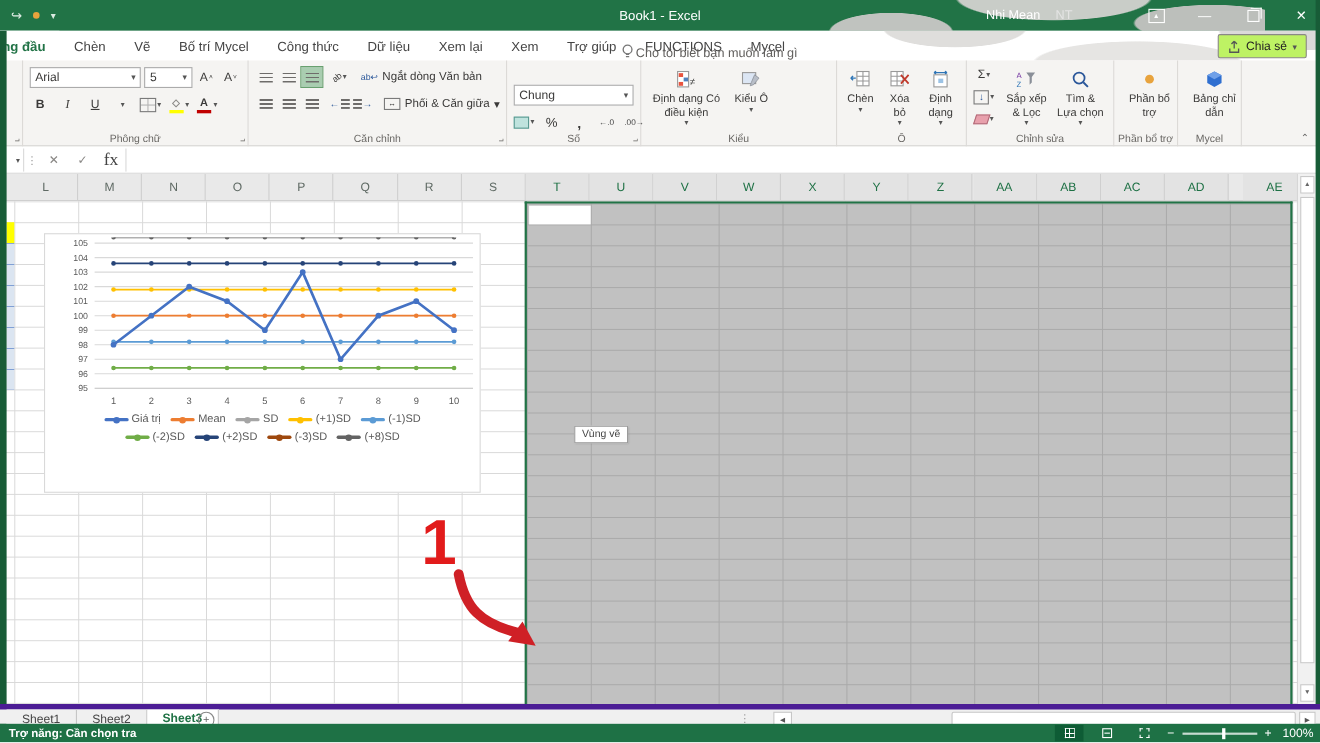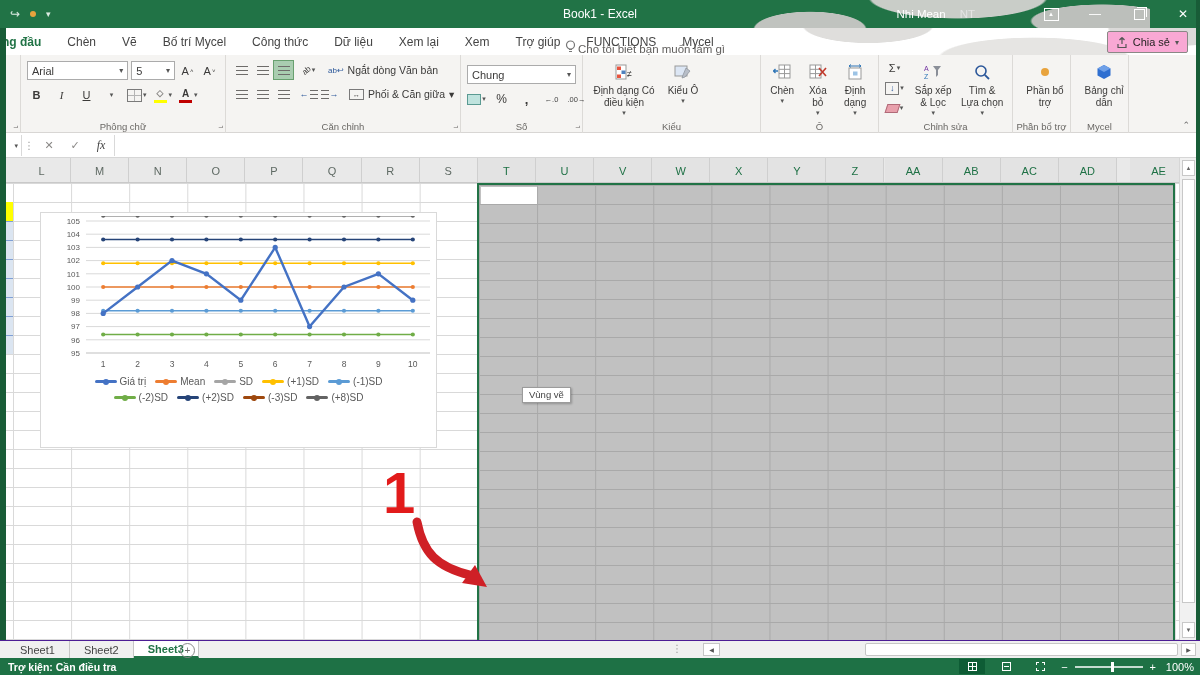--- a/index.html
+++ b/index.html
@@ -26,21 +26,21 @@
   .restore-ico{width:9px;height:9px;border:1px solid #fff;position:relative}
   .restore-ico:before{content:"";position:absolute;left:2px;top:-3px;width:9px;height:9px;border:1px solid #fff;border-left:none;border-bottom:none}
   .ribdisp{width:13px;height:11px;border:1px solid #fff;display:flex;align-items:center;justify-content:center;font-size:7px}
   
   .tabrow{position:absolute;left:0;top:28px;width:1200px;height:27px;background:#fff}
   .rtabs{position:absolute;left:0;top:0;height:27px;display:flex;align-items:center}
   .rtab{padding:0 13px;font-size:12px;color:#444;height:27px;display:flex;align-items:center;white-space:nowrap;cursor:default}
   .rtab.active{color:#217346;font-weight:bold;background:#fff}
   .rtab:first-child{padding-left:2px}
   .tellme{position:absolute;left:565px;top:0;height:27px;display:flex;align-items:flex-end;gap:2px;color:#605e5c;font-size:11.5px}
-  .share{position:absolute;right:12px;top:3px;height:20px;padding:0 8px;background:#f9a8d4;border:1px solid #8a8886;border-radius:2px;display:flex;align-items:center;gap:5px;font-size:11px;color:#252423}
+  .share{position:absolute;right:12px;top:3px;height:20px;padding:0 8px;background:#bef264;border:1px solid #8a8886;border-radius:2px;display:flex;align-items:center;gap:5px;font-size:11px;color:#252423}
   .share .car{font-size:8px;color:#555}
   
   .ribbon{position:absolute;left:0;top:55px;width:1200px;height:78px;background:#f5f4f2;border-bottom:1px solid #d8d6d4;display:flex;padding-left:8px;box-sizing:border-box}
   .rgroup{position:relative;height:78px;border-right:1px solid #dcdad7;padding:4px 6px 15px 6px;box-sizing:border-box;flex:none}
   .glabel{position:absolute;bottom:1px;left:0;right:0;text-align:center;font-size:9.5px;color:#696764}
   .launcher{position:absolute;bottom:2px;right:2px;width:9px;height:9px;color:#6b6967;font-size:8px;line-height:8px;transform:rotate(180deg)}
   .stub{width:12px}
   .row{display:flex;align-items:center;gap:3px}
   .select{border:1px solid #ababab;background:#fff;height:17px;display:flex;align-items:center;padding:0 4px;font-size:11px;gap:6px}
   .select .car{margin-left:auto;font-size:8px;color:#555}
@@ -60,21 +60,21 @@
   .minicol{display:flex;flex-direction:column;gap:2px;margin-right:4px}
   .fillbox{width:12px;height:11px;border:1px solid #7a7a7a;display:flex;align-items:center;justify-content:center;color:#2b579a;font-size:9px}
   .eraser{width:11px;height:7px;background:#e8a0ac;border:1px solid #b06a78;transform:skewX(-18deg)}
   .collapse{position:absolute;right:10px;bottom:2px;font-size:9px;color:#666}
   .orange-dot{width:8px;height:8px;border-radius:50%;background:#e8a33d}
   
   .fbar{position:absolute;left:0;top:134px;width:1200px;height:23px;background:#fff;border-bottom:1px solid #d6d6d6;display:flex;align-items:center}
   .nbox{width:22px;height:21px;border-right:1px solid #d9d9d9;display:flex;align-items:center;justify-content:flex-end;padding-right:3px;box-sizing:border-box;font-size:7px;color:#555}
   .fdots{width:14px;text-align:center;color:#9a9a9a;font-size:10px}
   .fbtn{width:26px;height:21px;display:flex;align-items:center;justify-content:center;color:#8a8886;font-size:11px}
-  .fx{font-family:"Liberation Serif",serif;font-style:italic;color:#444;font-size:12px}
+  .fx{font-family:"Liberation Serif",serif;color:#444;font-size:16px}
   .finput{flex:1;height:21px;border-left:1px solid #d9d9d9;background:#fff}
   
   .cheads{position:absolute;left:0;top:158px;width:1180px;height:25px;background:#e9e9e9;border-bottom:1px solid #c9c9c9;box-sizing:border-box;overflow:hidden}
   .colh{position:absolute;top:0;width:58.1px;height:25px;display:flex;align-items:center;justify-content:center;font-size:11px;color:#5f6a64;border-right:1px solid #cfcfcf;box-sizing:border-box}
   .colh.selh{color:#1e7145;background:#e3e3e3}
   
   .grid{position:absolute;left:0;top:183px;width:1180px;height:457px;background:#fff;overflow:hidden;
     background-image:linear-gradient(to right,#d9d9d9 1px,transparent 1px),linear-gradient(to bottom,#d9d9d9 1px,transparent 1px);
     background-size:58.1px 19px;background-position:13px 0}
   .k-yellow{position:absolute;left:6px;top:19px;width:7px;height:19px;background:#ffff00}
@@ -95,21 +95,21 @@
   
   .annot{position:absolute;left:375px;top:272px;width:115px;height:135px;overflow:visible}
   
   .vscroll{position:absolute;left:1179px;top:158px;width:17px;height:482px;background:#f1f1f1;border-left:1px solid #d6d6d6;box-sizing:border-box}
   .vs-up,.vs-dn{position:absolute;left:2px;width:13px;height:16px;background:#fff;border:1px solid #c8c8c8;display:flex;align-items:center;justify-content:center;font-size:6px;color:#666;box-sizing:border-box}
   .vs-up{top:2px}.vs-dn{bottom:2px}
   .vs-thumb{position:absolute;left:2px;top:21px;width:13px;height:424px;background:#fff;border:1px solid #c8c8c8;box-sizing:border-box}
   .ledge{position:absolute;left:0;top:28px;width:6px;height:630px;background:#185c37}
   .redge{position:absolute;right:0;top:0;width:4px;height:658px;background:#185c37}
   
-  .tabbar{position:absolute;left:0;top:640px;width:1200px;height:18px;background:#f0f0f0;border-top:1px solid #4c1d95;box-sizing:border-box}
+  .tabbar{position:absolute;left:0;top:640px;width:1200px;height:18px;background:#f0f0f0;border-top:5px solid #4c1d95;box-sizing:border-box}
   .stabs{position:absolute;left:6px;top:0;height:17px;display:flex}
   .stab{padding:0 14px;height:17px;display:flex;align-items:center;font-size:11px;color:#444;border-right:1px solid #c6c6c6;background:#f0f0f0}
   .stab.active{background:#fff;color:#217346;font-weight:bold;border-bottom:2.5px solid #217346;box-sizing:border-box}
   .addsheet{position:absolute;left:180px;top:2px;width:13px;height:13px;border:1px solid #8a8a8a;border-radius:50%;display:flex;align-items:center;justify-content:center;font-size:10px;color:#666;line-height:0}
   .tb-dots{position:absolute;left:672px;top:2px;color:#9a9a9a;font-size:10px}
   .hs-left{position:absolute;left:703px;top:2px;width:17px;height:13px;background:#fff;border:1px solid #c6c6c6;display:flex;align-items:center;justify-content:center;font-size:6px;color:#555;box-sizing:border-box}
   .hs-thumb{position:absolute;left:865px;top:2px;width:313px;height:13px;background:#fff;border:1px solid #c6c6c6;border-radius:2px;box-sizing:border-box}
   .hs-right{position:absolute;left:1181px;top:2px;width:15px;height:13px;background:#fff;border:1px solid #c6c6c6;display:flex;align-items:center;justify-content:center;font-size:6px;color:#555;box-sizing:border-box}
   
   .statusbar{position:absolute;left:0;top:658px;width:1200px;height:17px;background:#1e7145;color:#fff;display:flex;align-items:center}
@@ -275,21 +275,21 @@
             <span style="width:13px;height:9px;border:1px solid #7a7a7a;font-size:7px;display:flex;align-items:center;justify-content:center">↔</span>
             <span>Phối &amp; Căn giữa</span>
             <span class="car">▾</span>
           </span>
       </div>
       <span class="glabel">Căn chỉnh</span>
       <span class="launcher">⌐</span>
     </div>
 
     <div class="rgroup" style="width:122px">
-      <div class="row" style="margin-top:6px">
+      <div class="row" style="margin-top:18px">
         <div class="select" style="width:100px">
           <span>Chung</span>
             <span class="car">▾</span>
         </div>
       </div>
       <div class="row" style="margin-top:6px;gap:6px">
         <span class="sbtn">
             <span style="width:12px;height:9px;background:#bfe3de;border:1px solid #5a9a92;display:inline-block"></span>
             <span class="car">▾</span>
           </span>
@@ -698,21 +698,21 @@
         <div class="stab active">Sheet3</div>
       </div>
     <div class="addsheet">+</div>
     <div class="tb-dots">⋮</div>
     <div class="hs-left">◀</div>
     <div class="hs-thumb"></div>
     <div class="hs-right">▶</div>
   </div>
 
   <div class="statusbar">
-    <span class="sb-left">Trợ kiện: Cần điều tra</span>
+    <span class="sb-left">Trợ năng: Cần chọn tra</span>
     <div class="sb-right">
       <span class="vb active">
           <span class="vb-grid"></span>
         </span>
       <span class="vb">
           <span class="vb-rect inner"></span>
         </span>
       <span class="vb">
           <span class="vb-rect" style="border-style:dashed"></span>
         </span>

